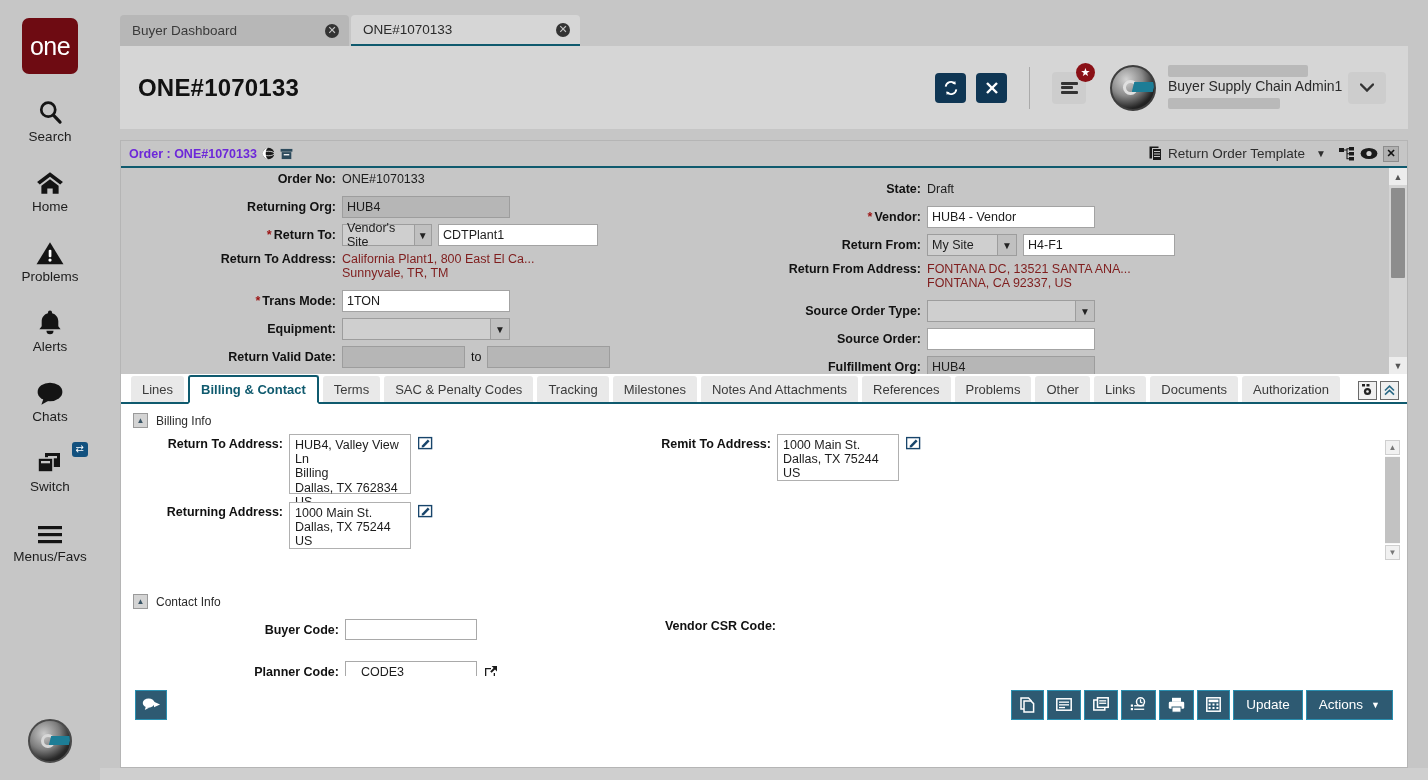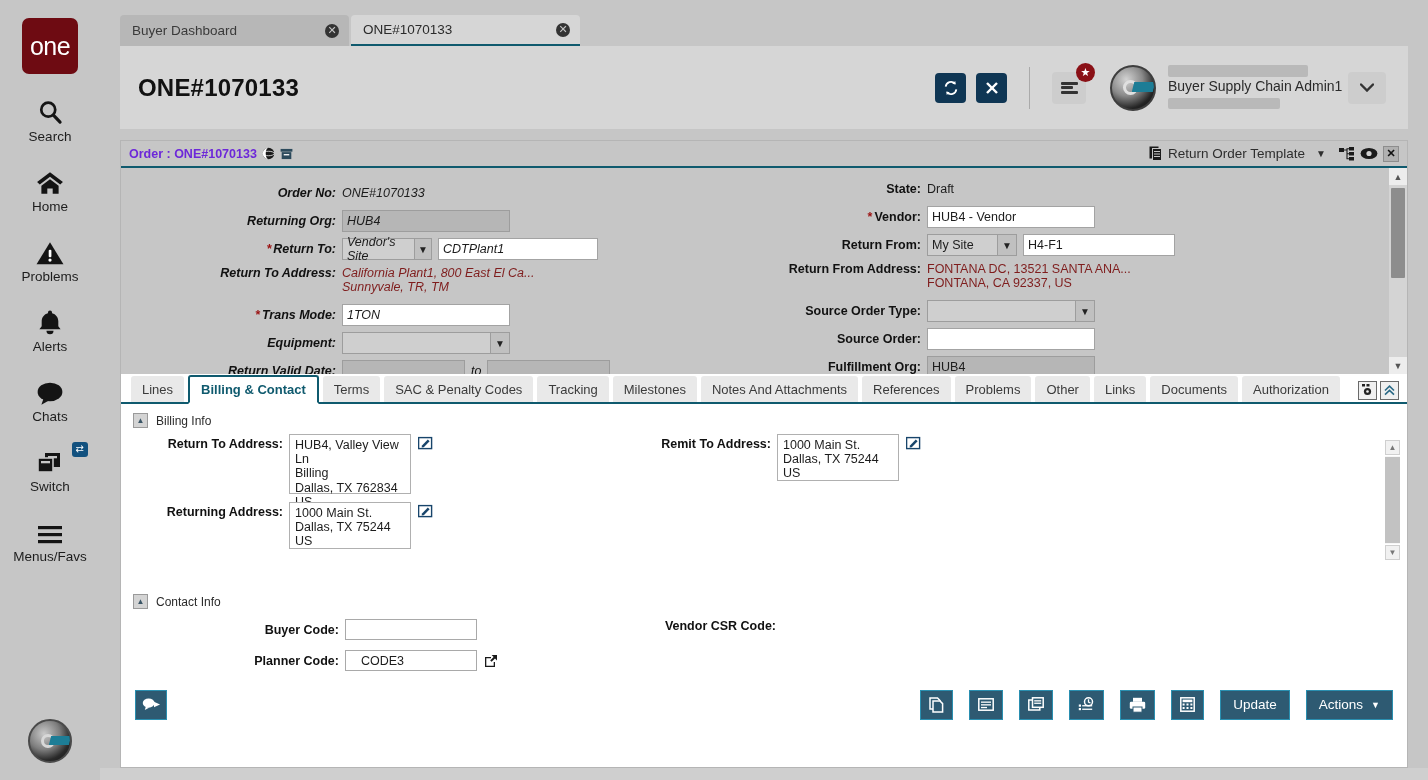--- a/index.html
+++ b/index.html
@@ -155,21 +155,21 @@
     margin-left:6px; height:22px; background:#cfcfcf; border:1px solid #9d9d9d;
     font-size:12.5px; color:#1c1c1c; padding: 2px 4px; display:flex; align-items:center;
   }
   .sel-caret {
     width: 19px; height:20px; background:#c0c0c0; border-left:1px solid #9d9d9d;
     display:flex;align-items:center;justify-content:center;font-size:10px;color:#222;
     margin-left:auto; margin-right:-4px;
   }
   .addr2 { font-size:12.5px; color:#7f1d1d; line-height:14px; margin-left:6px; }
 
-  #left-col { position:absolute; left:0; top:14px; width: 640px; font-style: italic; }
+  #left-col { position:absolute; left:0; top:0; width: 640px; }
   #right-col { position:absolute; left: 640px; top:10px; width: 650px; }
 
   
   .vscroll { position:absolute; right:0; top:0; width:18px; bottom:0; background:#d4d4d4; }
   .vscroll .sb-up, .vscroll .sb-dn {
     width:18px;height:17px;display:flex;align-items:center;justify-content:center;
     font-size:9px;color:#555;background:#ededed; cursor:pointer;
   }
   .vscroll .sb-thumb { position:absolute; left:2px; width:14px; background:#8d8d8d; border-radius:1px; cursor:pointer;}
 
@@ -218,21 +218,21 @@
 
   
   #card-foot {
     position:absolute; left:0; bottom:0; width:100%; height:57px; background:#fff;
     display:flex; align-items:center; padding: 0 14px;
   }
   #chat-btn {
     width:32px;height:30px;background:#2e5a72;border:1px solid #2a8fb0;
     display:flex;align-items:center;justify-content:center;cursor:pointer;
   }
-  #foot-right { margin-left:auto; display:flex; align-items:center; gap:16px; }
+  #foot-right { margin-left:auto; display:flex; align-items:center; gap:3px; }
   .foot-btn {
     height:30px; min-width:32px; background:#2e5a72; border:1px solid #2a8fb0; color:#fff;
     display:flex;align-items:center;justify-content:center; cursor:pointer; font-size:13.5px; padding:0 8px;
   }
   .foot-btn.labeled { padding: 0 12px; }
   #bottom-strip { position:absolute; left:0; bottom:0; width:1428px; height:12px; background:#cfcfcf; }
   svg { display:block; }
 </style>
 </head>
 <body>
@@ -661,21 +661,21 @@
         <div class="sec-toggle">▲</div>
         <div class="sec-title">Contact Info</div>
       </div>
 
       <div style="position:relative;">
         <div style="position:absolute;left:0;top:0;width:640px;">
           <div class="brow" style="margin-top:10px;align-items:center;">
             <div class="blabel" style="width:218px;padding-top:0;">Buyer Code:</div>
             <div class="cinput"></div>
           </div>
-          <div class="brow" style="margin-top:10px;align-items:center;">
+          <div class="brow" style="margin-top:21px;align-items:center;">
             <div class="blabel" style="width:218px;padding-top:0;">Planner Code:</div>
             <div class="cinput">CODE3</div>
             <div class="edit-ico" style="margin-top:0;">
               <svg width="14" height="14" viewBox="0 0 14 14">
                   <path d="M1 3 H7 V4.3 H2.3 V11.7 H9.7 V8 H11 V13 H1 Z" fill="#1a1a1a"></path>
                   <path d="M7.6 1 H13 V6.4 L11 4.4 L7.6 7.8 L6.2 6.4 L9.6 3 Z" fill="#1a1a1a"></path>
                 </svg>
             </div>
           </div>
         </div>

